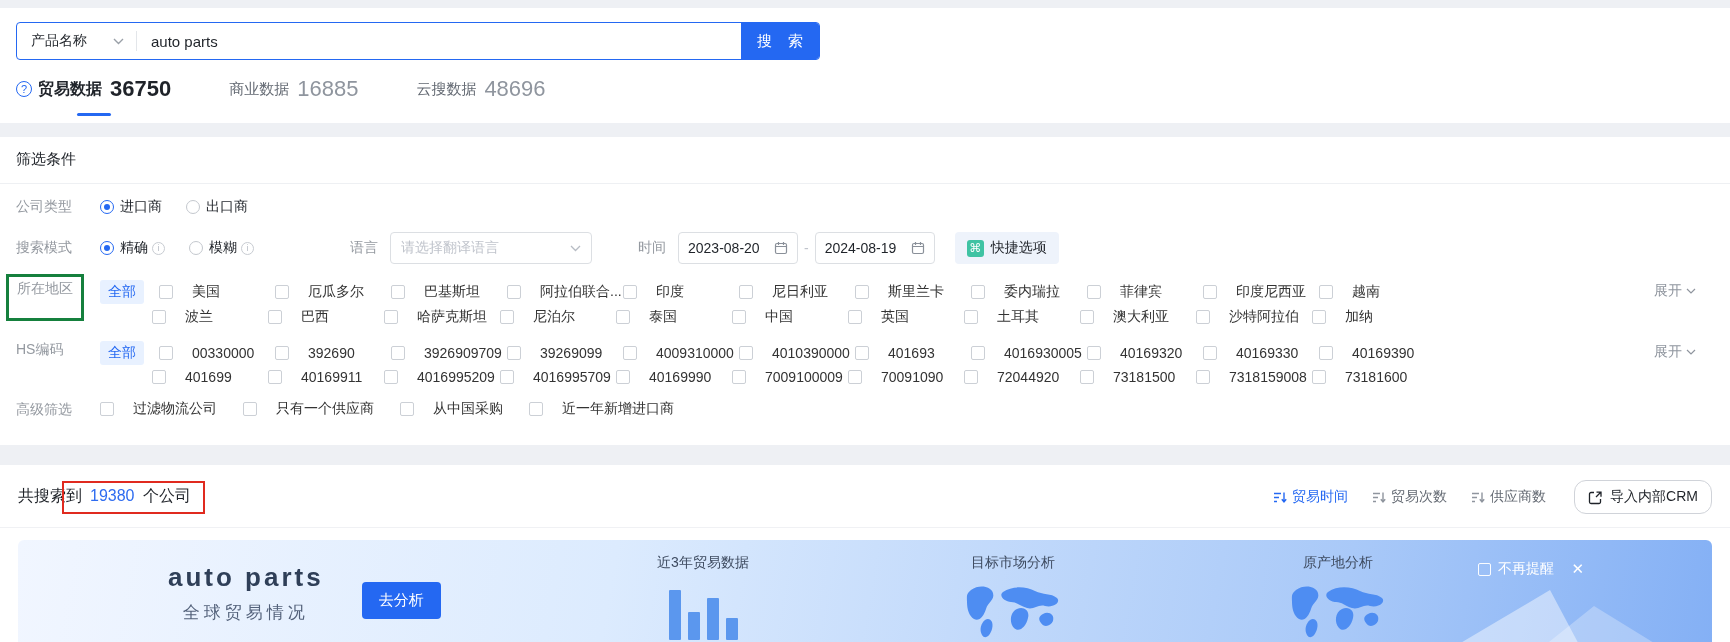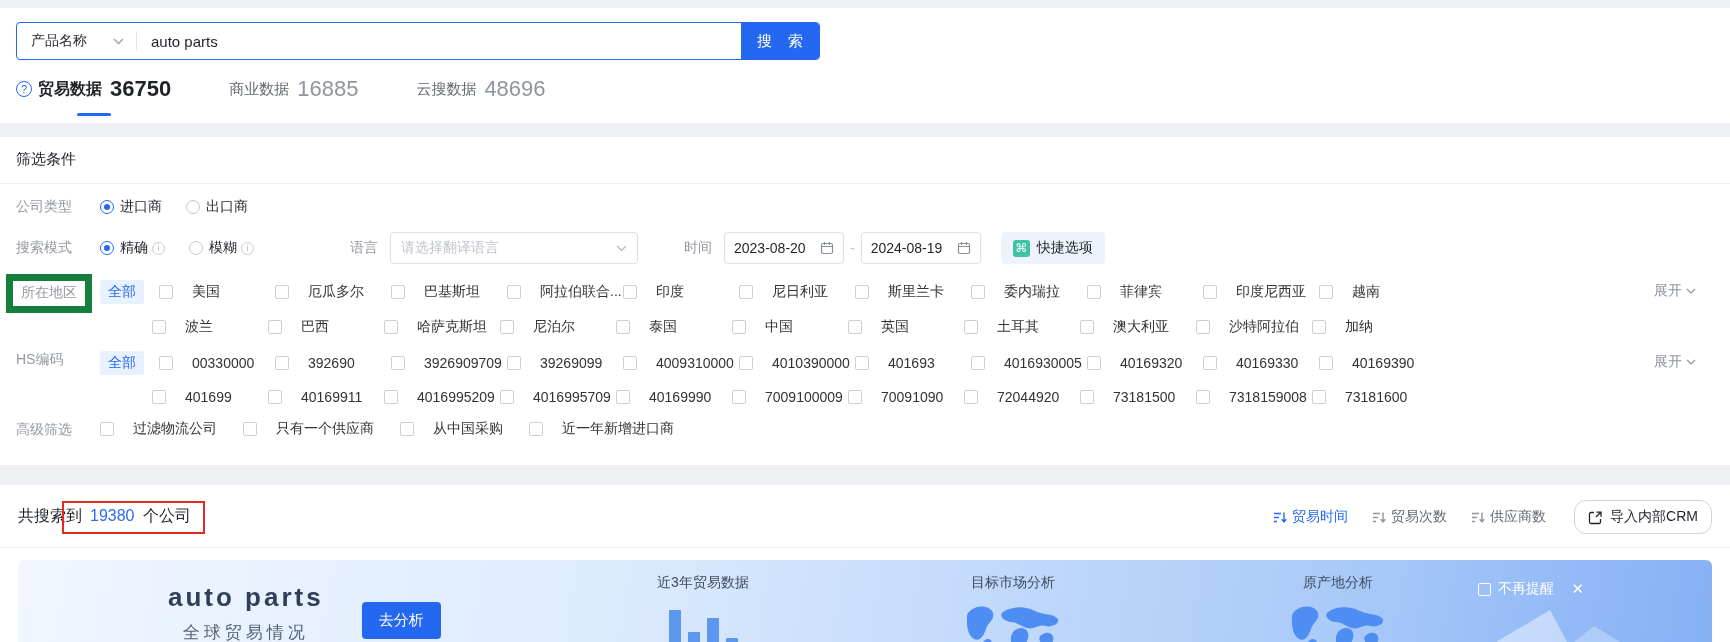--- a/index.html
+++ b/index.html
@@ -30,40 +30,40 @@
   .frow{display:flex;align-items:center;margin-bottom:16px;}
   .flabel{width:84px;color:#9499a0;font-size:14px;flex:none;}
   .radio{display:inline-flex;align-items:center;margin-right:24px;cursor:pointer;}
   .rdot{width:14px;height:14px;border-radius:50%;border:1px solid #c4c8ce;margin-right:6px;position:relative;background:#fff;}
   .radio.sel .rdot{border:1px solid #2468f2;}
   .radio.sel .rdot::after{content:"";position:absolute;left:3px;top:3px;width:6px;height:6px;border-radius:50%;background:#2468f2;}
   .radio .rtext{color:#1f2329;}
   .info-i{width:13px;height:13px;border:1px solid #c8ccd2;border-radius:50%;color:#b9bec6;font-size:9px;display:inline-flex;align-items:center;justify-content:center;margin-left:4px;font-style:normal;}
   .inline-label{color:#9499a0;margin-left:72px;margin-right:12px;}
   .time-lbl{margin-left:46px;}
-  .fake-select{width:248px;height:32px;border:1px solid #dcdfe3;border-radius:4px;display:flex;align-items:center;justify-content:space-between;padding:0 10px;cursor:pointer;background:#fff;}
+  .fake-select{width:202px;height:32px;border:1px solid #dcdfe3;border-radius:4px;display:flex;align-items:center;justify-content:space-between;padding:0 10px;cursor:pointer;background:#fff;}
   .fake-select .ph{color:#c0c4cc;}
   .date-box{width:120px;height:32px;border:1px solid #dcdfe3;border-radius:4px;display:flex;align-items:center;justify-content:space-between;padding:0 9px;background:#fff;cursor:pointer;}
   .date-box .dval{color:#1f2329;font-size:14px;}
   .dash{color:#c0c4cc;margin:0 6px;}
   .quick-btn{display:flex;align-items:center;height:32px;margin-left:20px;background:#eef3fb;border:none;border-radius:4px;padding:0 12px;cursor:pointer;font-family:inherit;font-size:14px;color:#1f2329;}
   .cmd-icon{width:17px;height:17px;background:#3fc3a3;border-radius:3px;color:#fff;font-size:12px;display:inline-flex;align-items:center;justify-content:center;margin-right:7px;}
   .fsec{display:flex;align-items:flex-start;margin-bottom:15px;position:relative;}
   .fsec .rows{flex:1;}
   .rowline{display:flex;align-items:center;}
-  .rowline + .rowline{margin-top:14px;align-items:flex-end;}
+  .rowline + .rowline{margin-top:4px;align-items:flex-end;}
   .all-tag{flex:none;background:#e8f1ff;color:#2468f2;border-radius:3px;padding:3px 8px;font-size:14px;cursor:pointer;margin-right:15px;}
   .tag-spacer{flex:none;width:52px;}
   .cgrid{display:grid;grid-template-columns:repeat(11,116px);align-items:center;}
   .cb{display:inline-flex;align-items:center;cursor:pointer;gap:12px;}
   .cb .box{width:14px;height:14px;border:1px solid #ccd0d6;border-radius:2px;background:#fff;margin-right:7px;flex:none;}
   .cb .cbt{color:#333;font-size:14px;white-space:nowrap;}
   .expand{position:absolute;right:18px;top:2px;color:#8f959e;cursor:pointer;display:flex;align-items:center;gap:4px;}
   .adv-row .cb{margin-right:26px;}
-  .red-frame-label{display:inline-block;border:7px solid #15803d;padding:3px 8px 4px;margin:-6px 6px -6px -10px;}
+  .red-frame-label{display:inline-block;border:3px solid #15803d;padding:3px 8px 20px;margin:-6px 6px -6px -10px;}
   
   .results-card{padding:0 0 14px;}
   .results-head{display:flex;align-items:center;justify-content:space-between;padding:15px 18px 13px;border-bottom:1px solid #f0f1f4;}
   .summary{font-size:16px;color:#1f2329;}
   .summary .cnt{color:#2e6cf0;margin:0 4px;}
   .red-frame-count{display:inline-block;border:2px solid #e02a1f;padding:3px 12px 5px 22px;margin-left:-20px;}
   .head-right{display:flex;align-items:center;}
   .sort-item{display:flex;align-items:center;gap:5px;color:#646a73;font-size:14px;margin-left:24px;cursor:pointer;}
   .sort-item.active{color:#2468f2;}
   .crm-btn{display:flex;align-items:center;gap:7px;margin-left:28px;border:1px solid #d0d3d9;border-radius:12px;background:#fff;padding:7px 13px;font-size:14px;color:#1f2329;cursor:pointer;font-family:inherit;}

